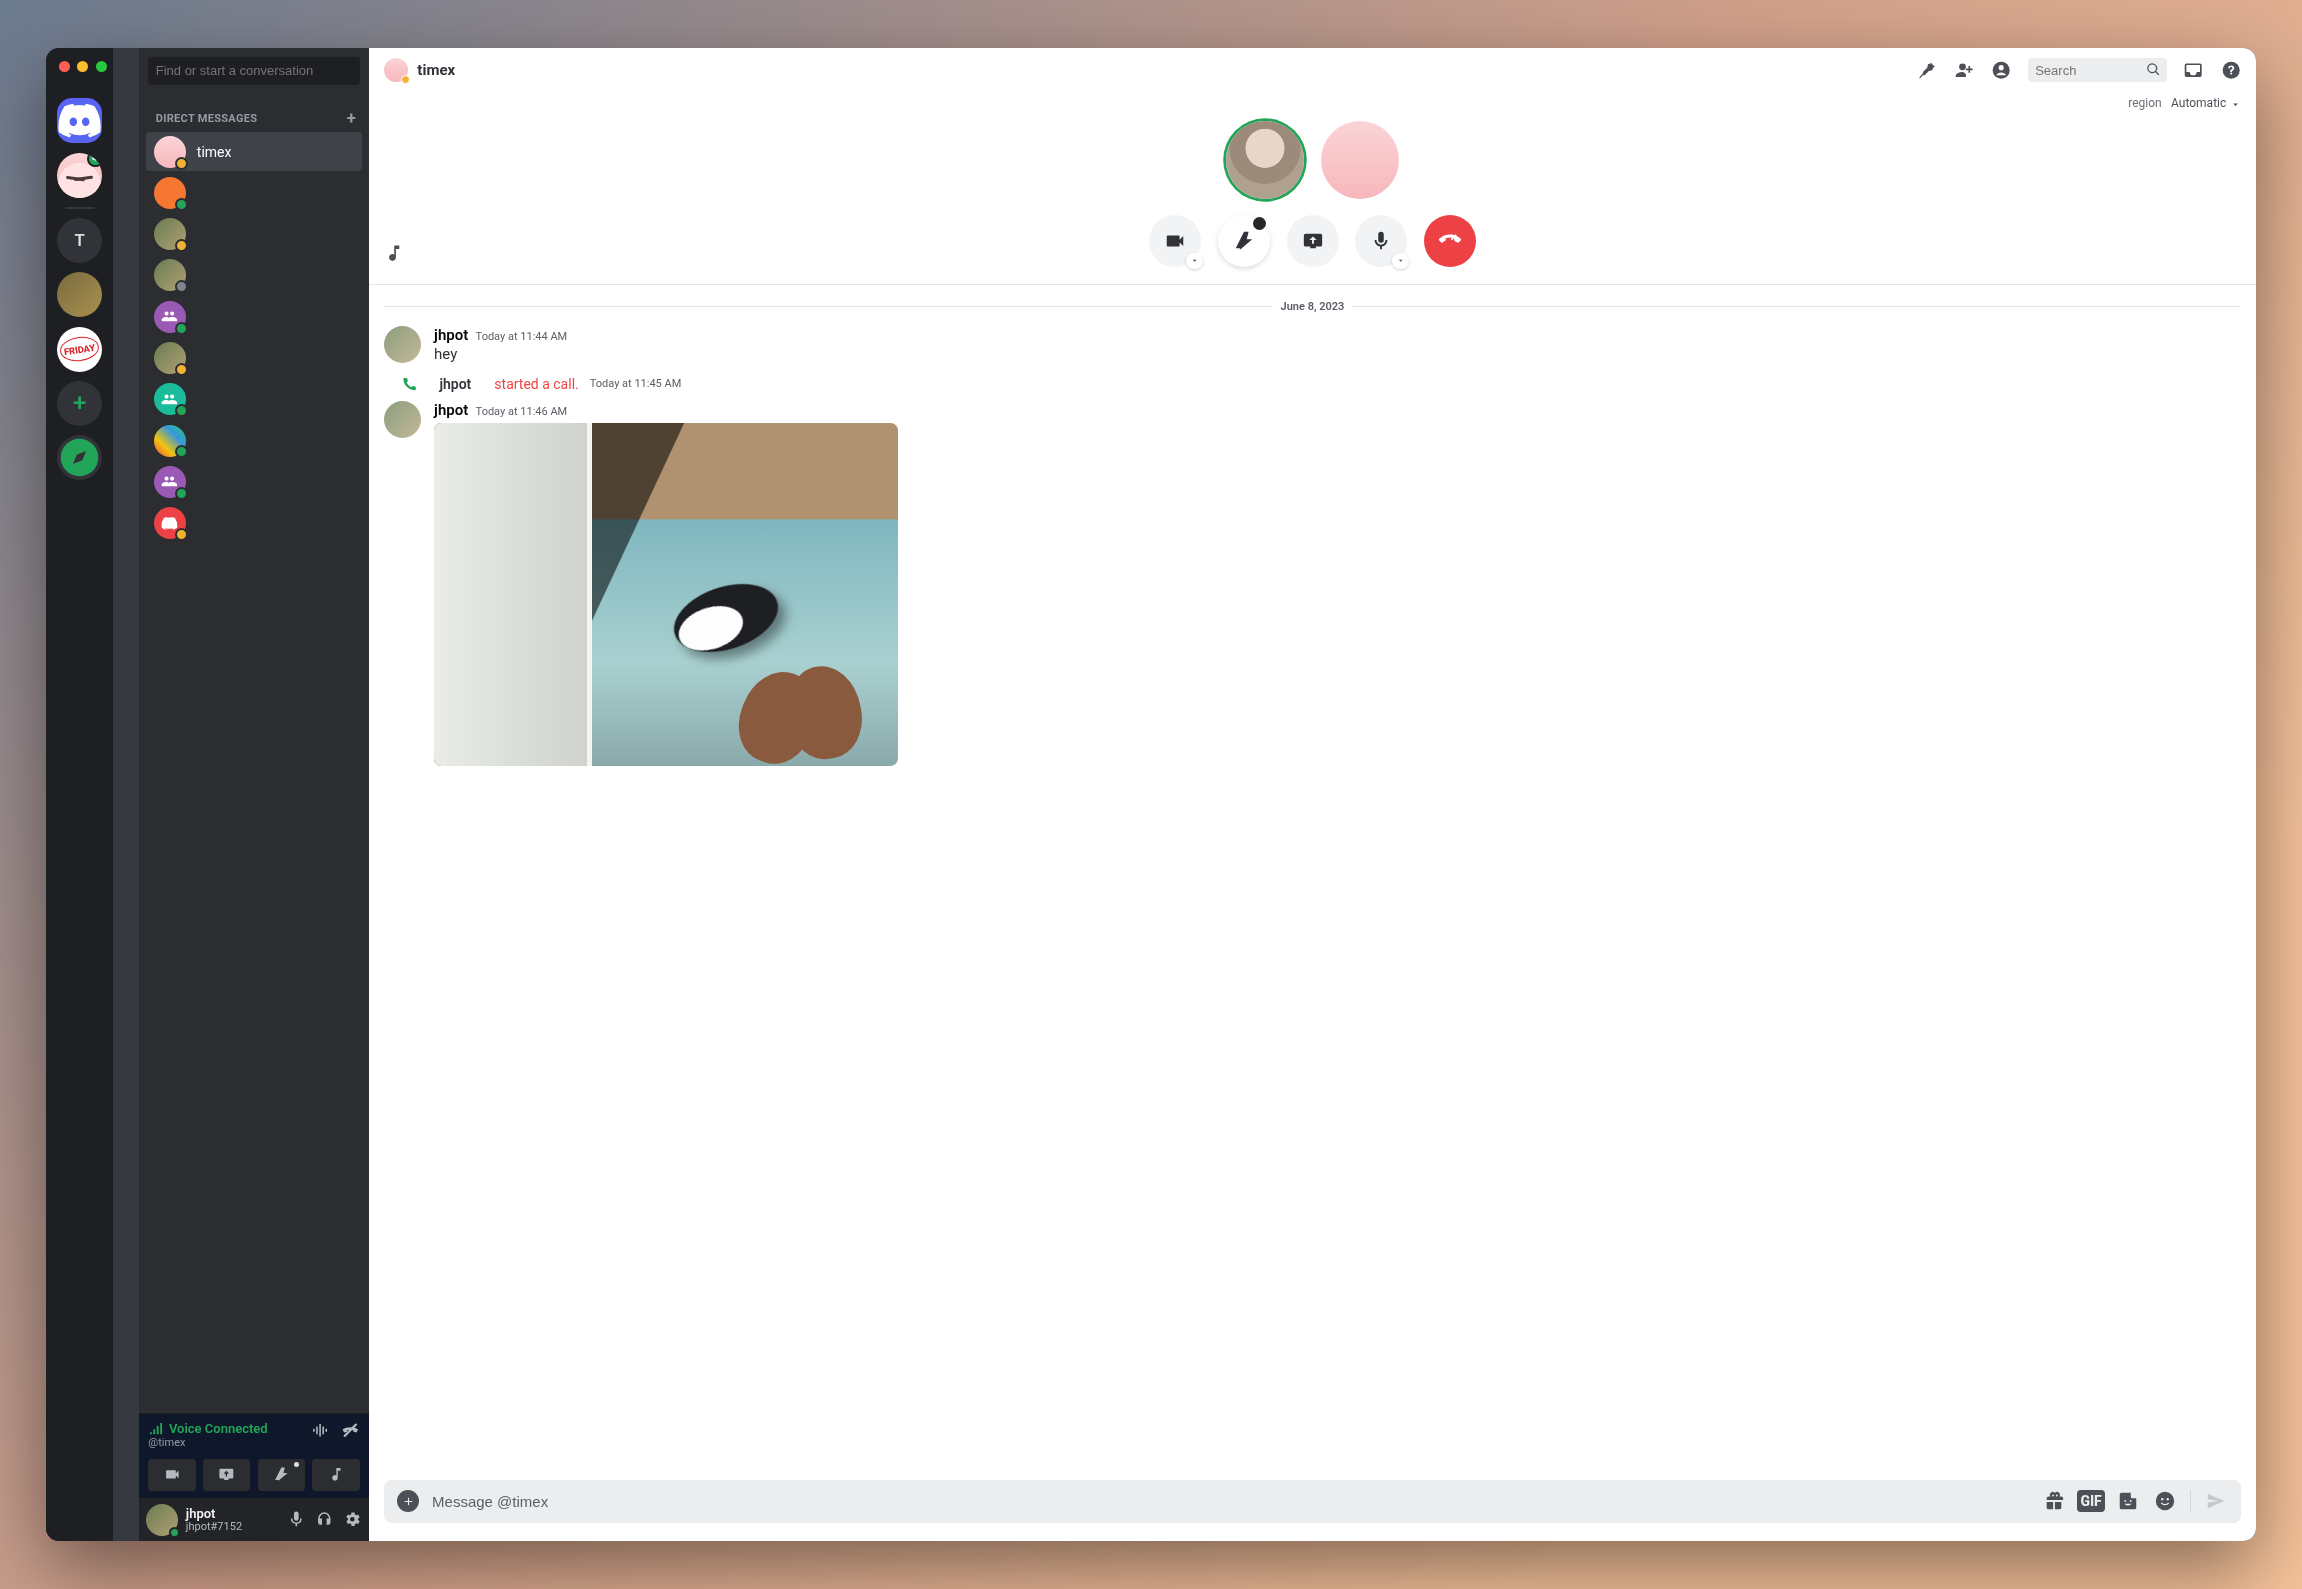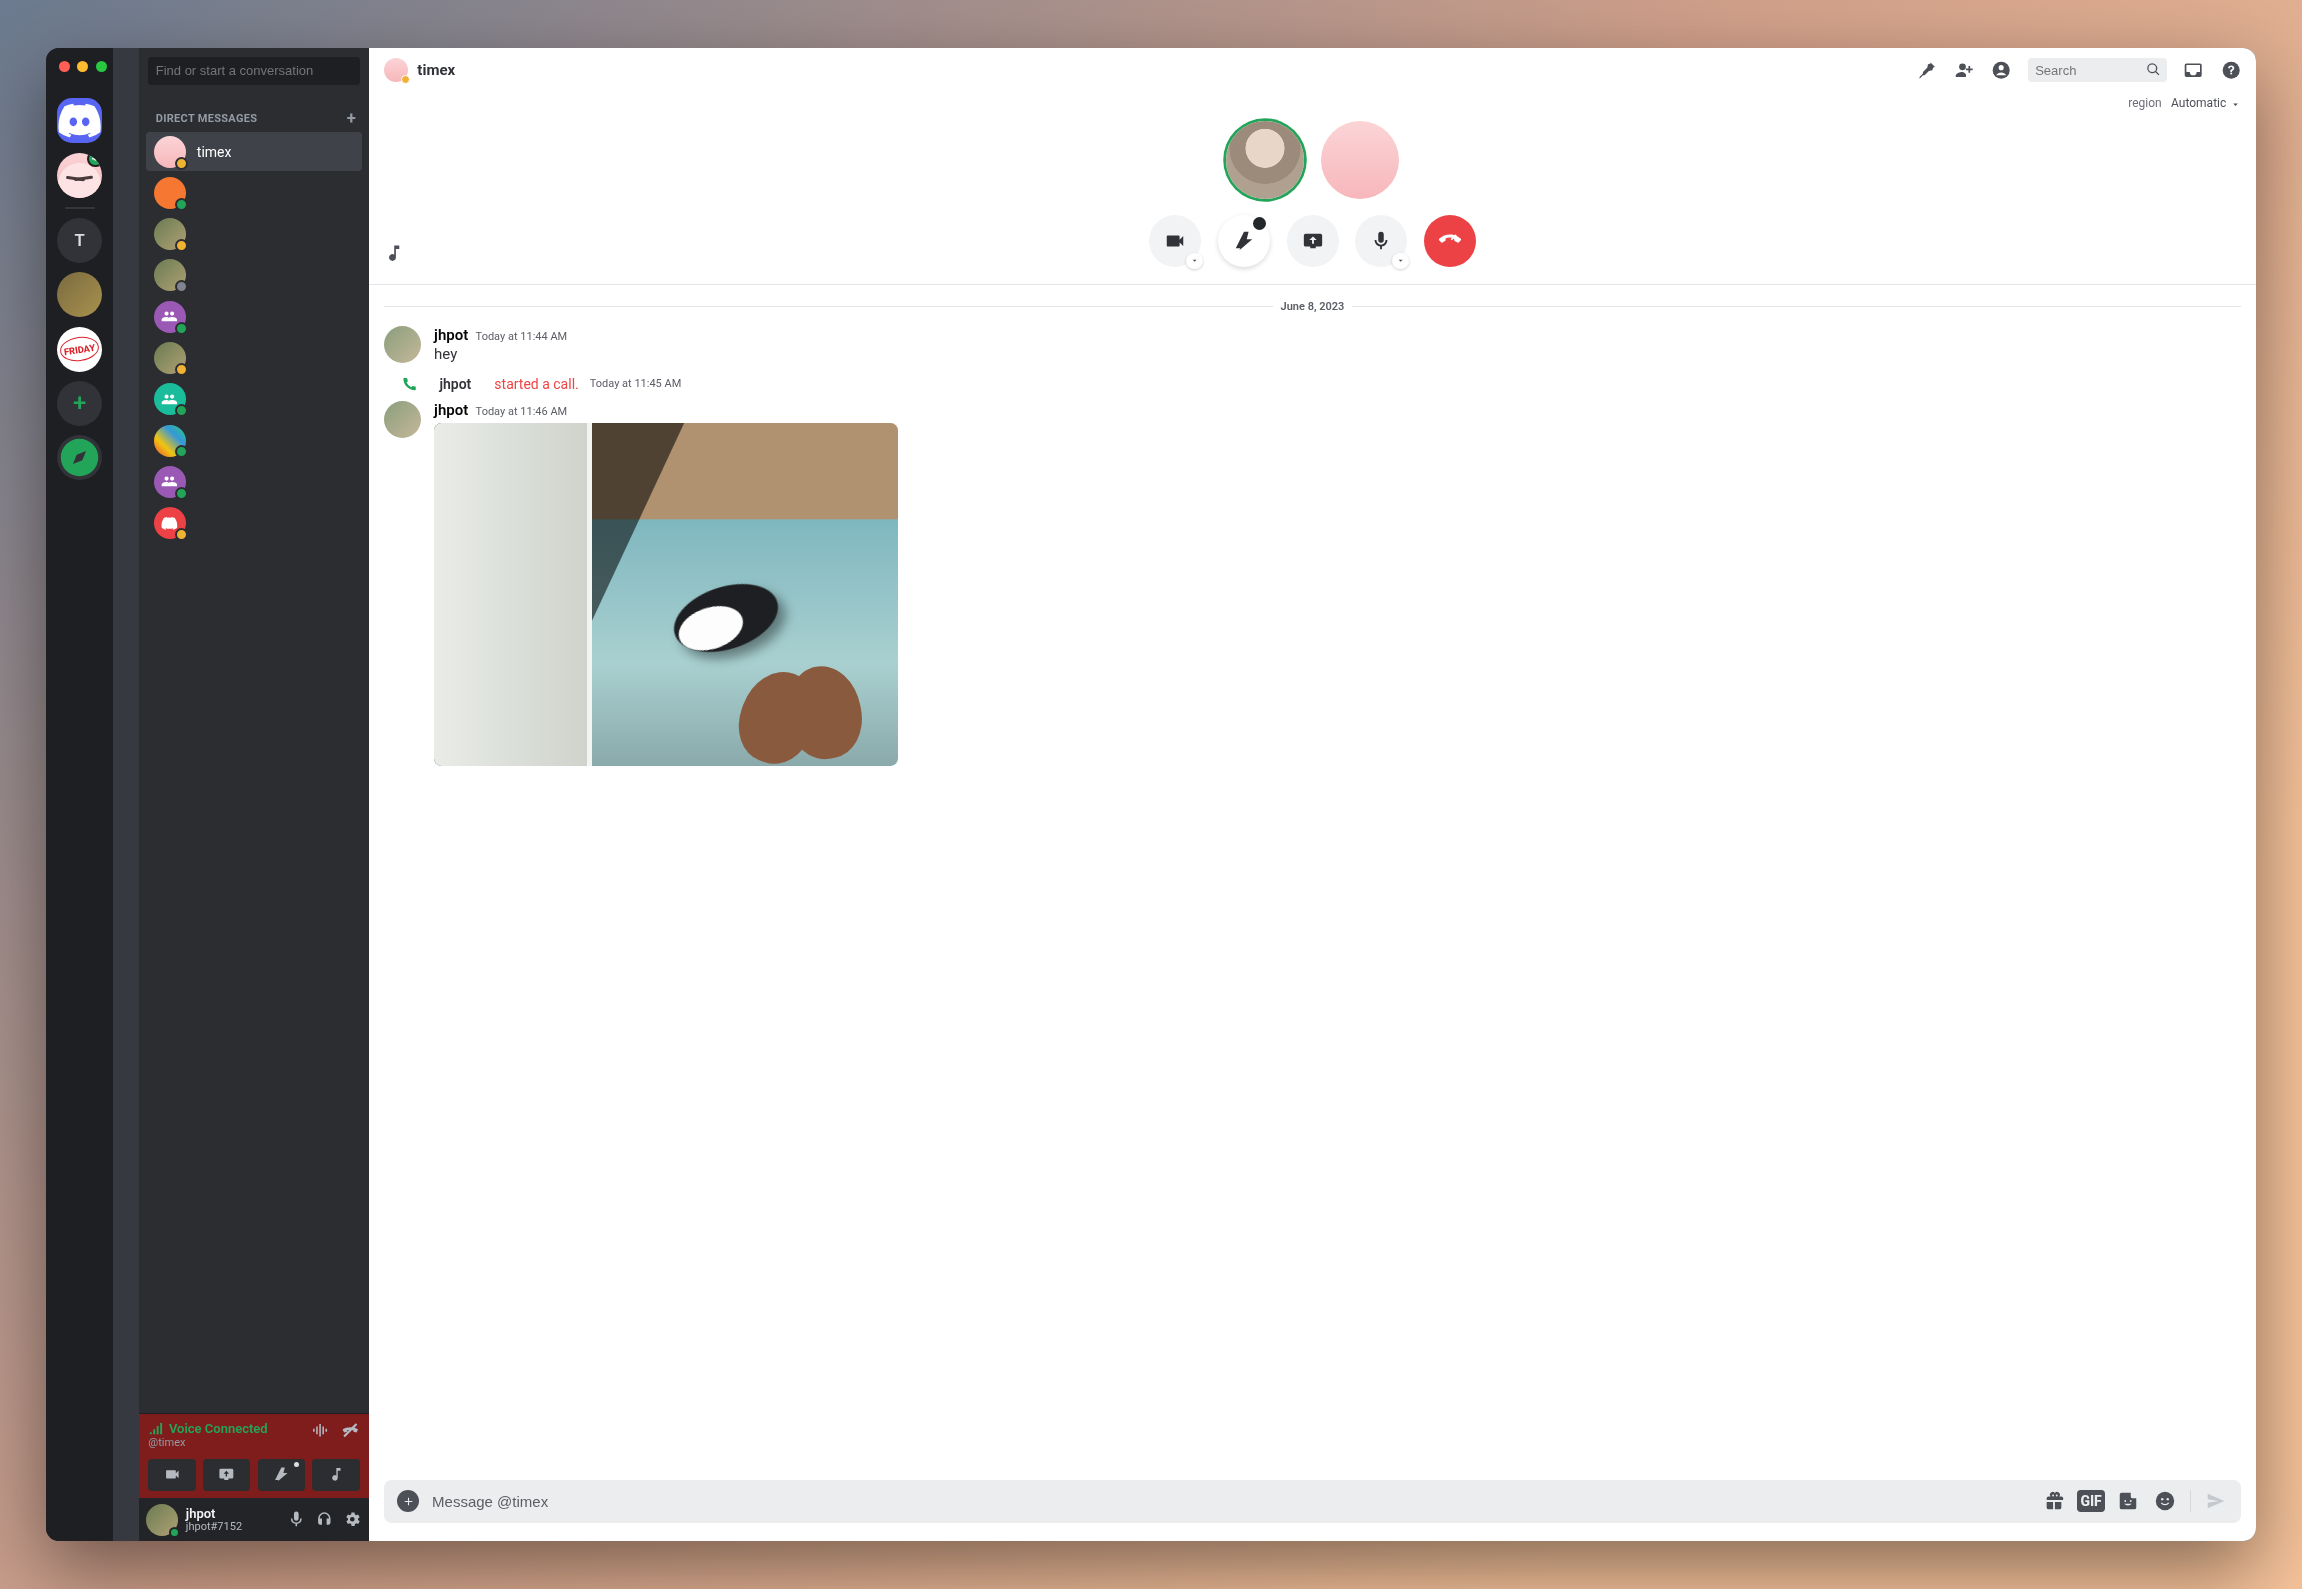--- a/index.html
+++ b/index.html
@@ -79,21 +79,21 @@
   .st.off{background:#80848e;}
   .dm-ava.pink{background:linear-gradient(180deg,#fbd4d6,#f7b7bb);}
   .dm-ava.orange{background:#f57731;}
   .dm-ava.purple{background:#9b59b6;}
   .dm-ava.teal{background:#1abc9c;}
   .dm-ava.red{background:#ed4245;}
   .dm-ava.img{background:linear-gradient(135deg,#6a7b52,#b0a174);}
   .dm-ava.multi{background:linear-gradient(45deg,#e74c3c,#f1c40f,#3498db,#2ecc71);}
   .dm-ava svg{width:16.7px;height:16.7px;fill:#fff;}
   
-  .voice-panel{background:#7f1d1d;padding:7.4px 9.3px;border-top:0.9px solid #1e1f22;}
+  .voice-panel{background:#0f172a;padding:7.4px 9.3px;border-top:0.9px solid #1e1f22;}
   .vp-top{display:flex;justify-content:space-between;align-items:flex-start;}
   .vp-txt{display:flex;flex-direction:column;}
   .vp-status{color:#23a559;font-weight:600;font-size:13px;display:flex;align-items:center;gap:5.6px;}
   .vp-status svg{width:15px;height:15px;fill:#23a559;}
   .vp-sub{font-size:11px;color:#949ba4;}
   .vp-icons{display:flex;gap:13px;color:#b5bac1;}
   .vp-icons svg{width:18.6px;height:18.6px;fill:#b5bac1;cursor:pointer;}
   .vp-btns{display:flex;gap:7.4px;margin-top:9.3px;}
   .vp-btn{flex:1;height:32px;background:#2b2d31;border-radius:3.7px;display:flex;align-items:center;justify-content:center;cursor:pointer;position:relative;}
   .vp-btn svg{width:16.7px;height:16.7px;fill:#b5bac1;}

